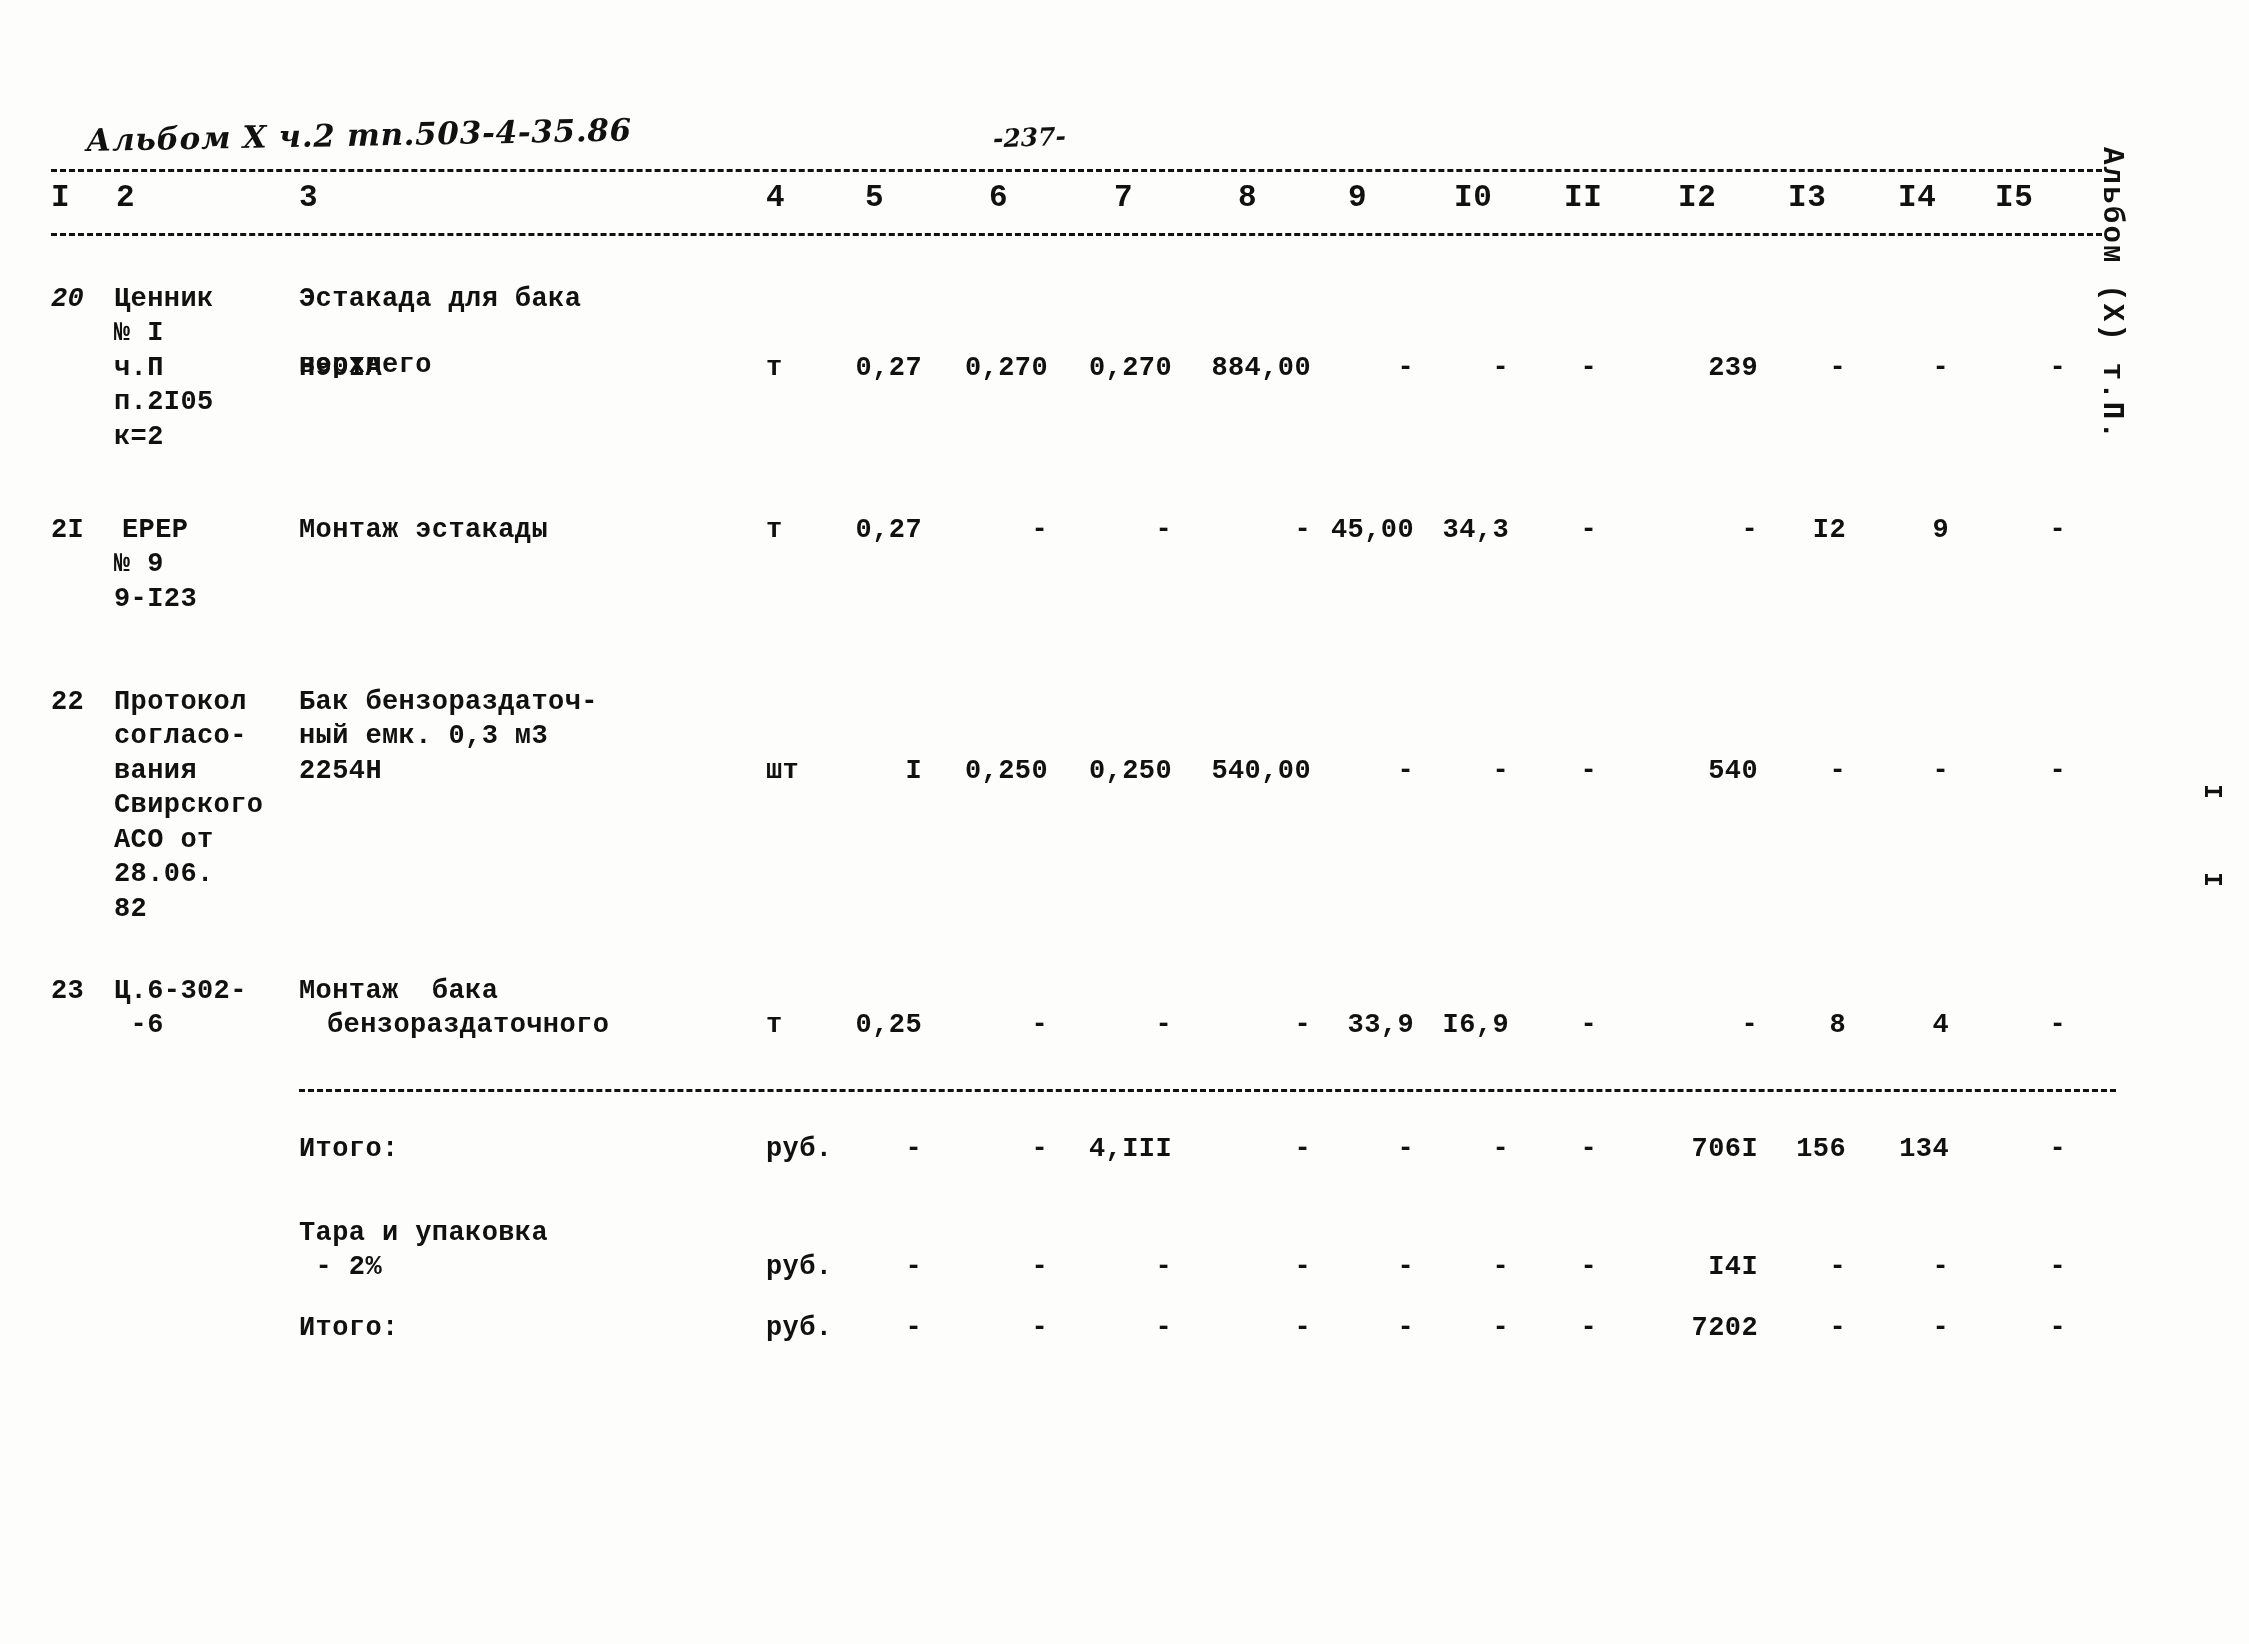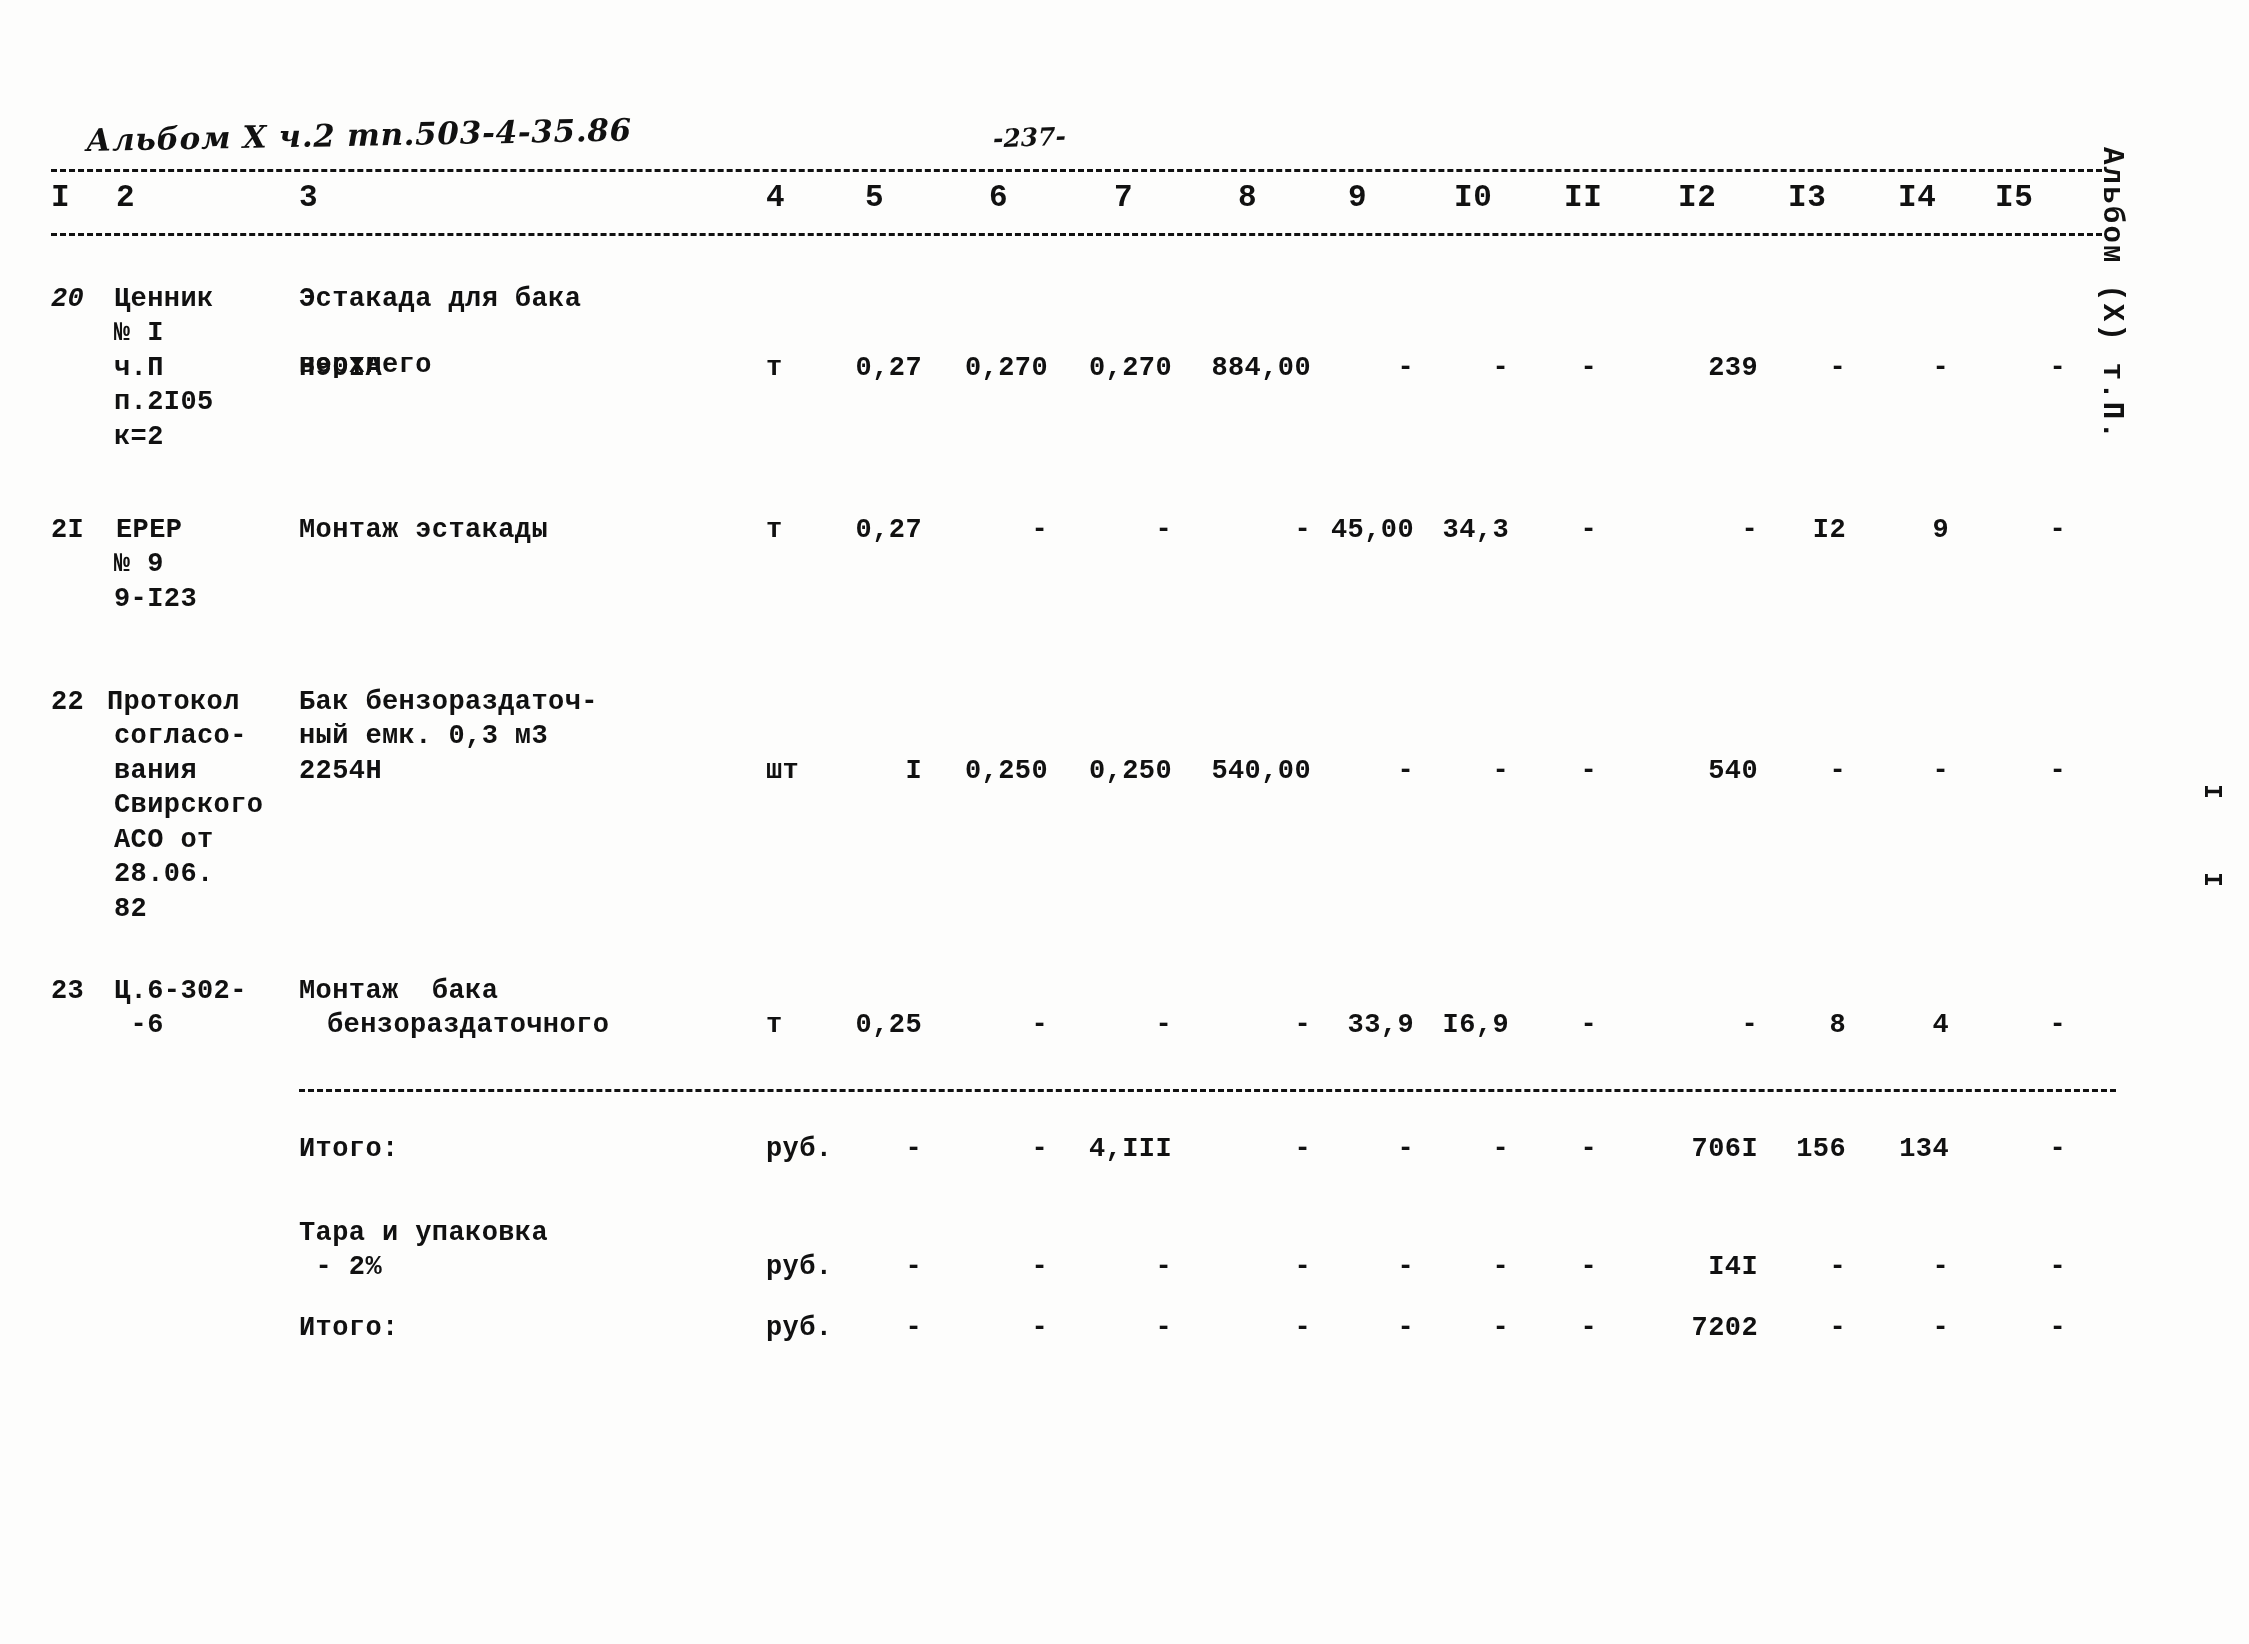--- a/index.html
+++ b/index.html
@@ -172,40 +172,40 @@
         <div class="cell tw num" style="top: 69px; left: 0px; width: 1414px;">-</div>
         <div class="cell tw num" style="top: 69px; left: 0px; width: 1509px;">-</div>
         <div class="cell tw num" style="top: 69px; left: 0px; width: 1597px;">-</div>
         <div class="cell tw num" style="top: 69px; left: 0px; width: 1758px;">239</div>
         <div class="cell tw num" style="top: 69px; left: 0px; width: 1846px;">-</div>
         <div class="cell tw num" style="top: 69px; left: 0px; width: 1949px;">-</div>
         <div class="cell tw num" style="top: 69px; left: 0px; width: 2066px;">-</div>
       </div>
       <div class="row" style="top: 513px;">
         <div class="cell tw" style="top: 0px; left: 51px;">2I</div>
-        <div class="cell tw" style="top: 0px; left: 116px; text-align: center;">ЕРЕР</div>
+        <div class="cell tw" style="top: 0px; left: 122px; text-align: center;">ЕРЕР</div>
         <div class="cell tw" style="top: 34px; left: 114px;">№ 9</div>
         <div class="cell tw" style="top: 69px; left: 114px;">9-I23</div>
         <div class="cell tw" style="top: 0px; left: 299px;">Монтаж эстакады</div>
         <div class="cell tw" style="top: 0px; left: 766px;">т</div>
         <div class="cell tw num" style="top: 0px; left: 0px; width: 922px;">0,27</div>
         <div class="cell tw num" style="top: 0px; left: 0px; width: 1048px;">-</div>
         <div class="cell tw num" style="top: 0px; left: 0px; width: 1172px;">-</div>
         <div class="cell tw num" style="top: 0px; left: 0px; width: 1311px;">-</div>
         <div class="cell tw num" style="top: 0px; left: 0px; width: 1414px;">45,00</div>
         <div class="cell tw num" style="top: 0px; left: 0px; width: 1509px;">34,3</div>
         <div class="cell tw num" style="top: 0px; left: 0px; width: 1597px;">-</div>
         <div class="cell tw num" style="top: 0px; left: 0px; width: 1758px;">-</div>
         <div class="cell tw num" style="top: 0px; left: 0px; width: 1846px;">I2</div>
         <div class="cell tw num" style="top: 0px; left: 0px; width: 1949px;">9</div>
         <div class="cell tw num" style="top: 0px; left: 0px; width: 2066px;">-</div>
       </div>
       <div class="row" style="top: 685px;">
         <div class="cell tw" style="top: 0px; left: 51px;">22</div>
-        <div class="cell tw" style="top: 0px; left: 107px;">Протокол</div>
+        <div class="cell tw" style="top: 0px; left: 114px;">Протокол</div>
         <div class="cell tw" style="top: 34px; left: 114px;">согласо-</div>
         <div class="cell tw" style="top: 69px; left: 114px;">вания</div>
         <div class="cell tw" style="top: 103px; left: 114px;">Свирского</div>
         <div class="cell tw" style="top: 138px; left: 114px;">АСО от</div>
         <div class="cell tw" style="top: 172px; left: 114px;">28.06.</div>
         <div class="cell tw" style="top: 207px; left: 114px;">82</div>
         <div class="cell tw" style="top: 0px; left: 299px;">Бак бензораздаточ-</div>
         <div class="cell tw" style="top: 34px; left: 299px;">ный емк. 0,3 м3</div>
         <div class="cell tw" style="top: 69px; left: 299px;">2254Н</div>
         <div class="cell tw" style="top: 69px; left: 766px;">шт</div>

